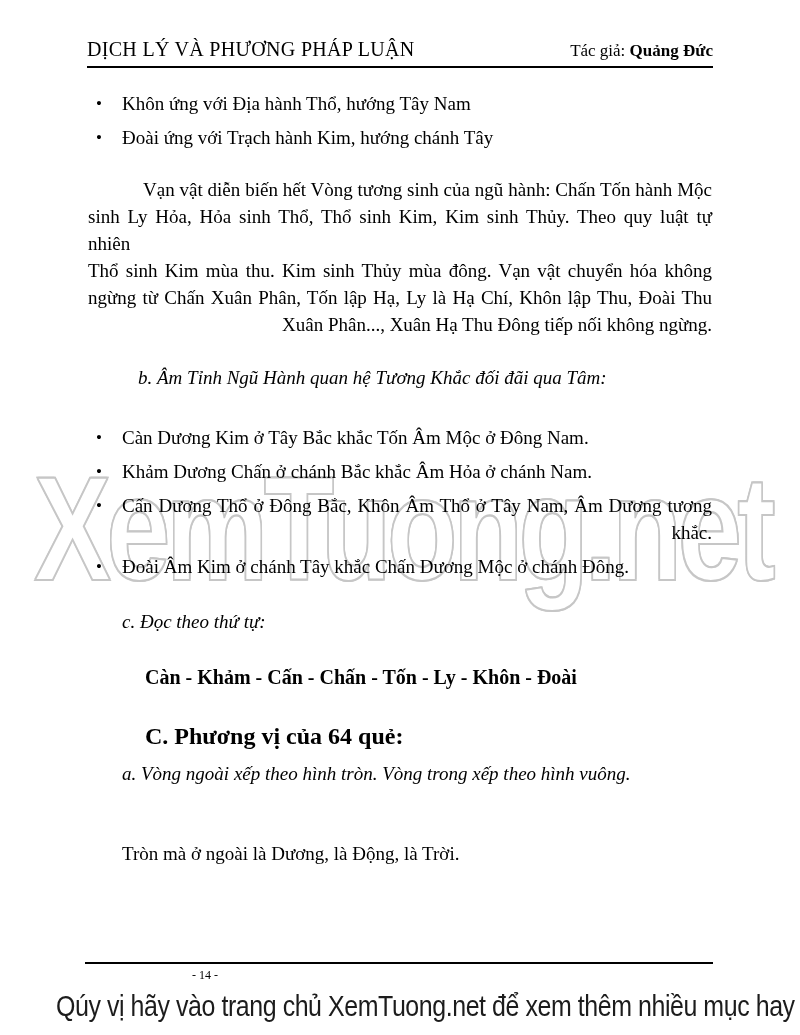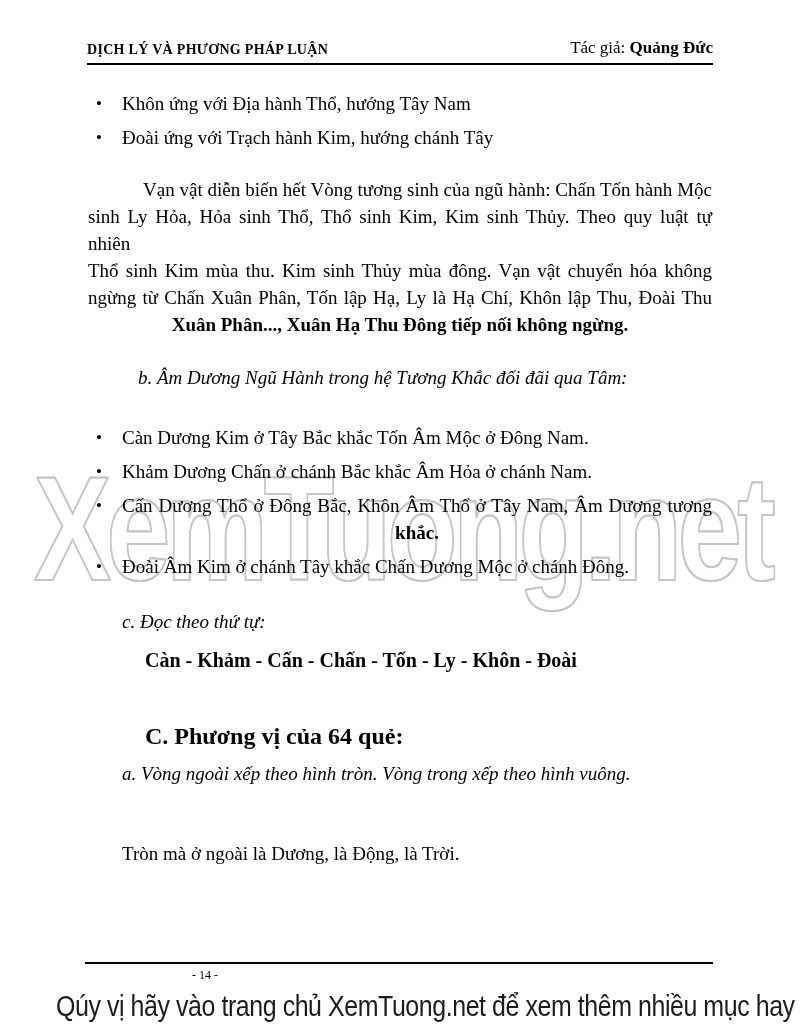--- a/index.html
+++ b/index.html
@@ -32,48 +32,48 @@
   }
   
   .content{position:absolute;inset:0;z-index:2;}
   
   .hdr{
     position:absolute;left:87px;right:87px;top:38px;
     display:flex;justify-content:space-between;align-items:flex-end;
     border-bottom:2.5px solid #000;
     padding-bottom:5px;
   }
-  .hdr-title{font-weight:bold;font-size:14px;letter-spacing:.3px;}
+  .hdr-title{font-weight:normal;font-size:20px;letter-spacing:.3px;}
   .hdr-author{font-size:17px;white-space:nowrap;}
   .hdr-author b{font-weight:bold;}
   
   .blk{position:absolute;left:88px;right:88px;font-size:19px;line-height:27px;}
   .it{font-style:italic;}
   .bd{font-weight:bold;}
   
   .bul{display:flex;align-items:flex-start;}
   .bul .dot{
     width:34px;flex:0 0 34px;text-align:left;
     padding-left:8px;box-sizing:border-box;
     font-size:17px;line-height:27px;
   }
   .bul .txt{flex:1;}
   
   .jline{text-align:justify;text-align-last:justify;}
-  .lline{text-align:center;font-weight:bold;}
+  .lline{text-align:right;}
   .indent1{padding-left:55px;}
   
   .top-bullets{top:90px;}
   .top-bullets .bul{margin-bottom:7px;}
   .para{top:176px;}
   .h-b{top:364px;padding-left:50px;}
   .khac{top:424px;}
   .khac .bul{margin-bottom:7px;}
   .h-c{top:608px;padding-left:34px;}
-  .seq{top:647px;padding-left:57px;font-size:20px;}
+  .seq{top:664px;padding-left:57px;font-size:20px;}
   .h-C{top:723px;padding-left:57px;font-size:24px;}
   .h-a{top:760px;padding-left:34px;}
   .l-tron{top:792px;padding-left:34px;margin-top:48px;}
   .l-vuong{top:819px;padding-left:34px;}
   .h-b2{top:885px;padding-left:34px;}
   
   .foot-rule{position:absolute;left:85px;right:87px;top:962px;border-top:2.5px solid #000;}
   .foot-num{position:absolute;left:160px;top:968px;width:90px;text-align:center;font-size:12px;}
   
   .banner{
@@ -114,21 +114,21 @@
     </div>
 
     <div class="blk para">
       <div class="jline indent1">Vạn vật diễn biến hết Vòng tương sinh của ngũ hành:  Chấn Tốn hành Mộc</div>
       <div class="jline">sinh Ly Hỏa, Hỏa sinh Thổ, Thổ sinh Kim, Kim sinh Thủy.  Theo quy luật tự nhiên</div>
       <div class="jline">Thổ sinh Kim mùa thu.  Kim sinh Thủy mùa đông.  Vạn vật chuyển hóa không</div>
       <div class="jline">ngừng từ Chấn Xuân Phân, Tốn lập Hạ, Ly là Hạ Chí, Khôn lập Thu, Đoài Thu</div>
       <div class="lline">Xuân Phân..., Xuân Hạ Thu Đông tiếp nối không ngừng.</div>
     </div>
 
-    <div class="blk h-b it">b.  Âm Dương Ngũ Hành trong hệ Tương Khắc đối đãi qua Tâm:</div>
+    <div class="blk h-b it">b.  Âm Tỉnh Ngũ Hành quan hệ Tương Khắc đối đãi qua Tâm:</div>
 
     <div class="blk khac">
       <div class="bul">
         <span class="dot">•</span>
         <span class="txt">Càn Dương Kim ở Tây Bắc khắc Tốn Âm Mộc ở Đông Nam.</span>
       </div>
       <div class="bul">
         <span class="dot">•</span>
         <span class="txt">Khảm Dương Chấn ở chánh Bắc khắc Âm Hỏa ở chánh Nam.</span>
       </div>

